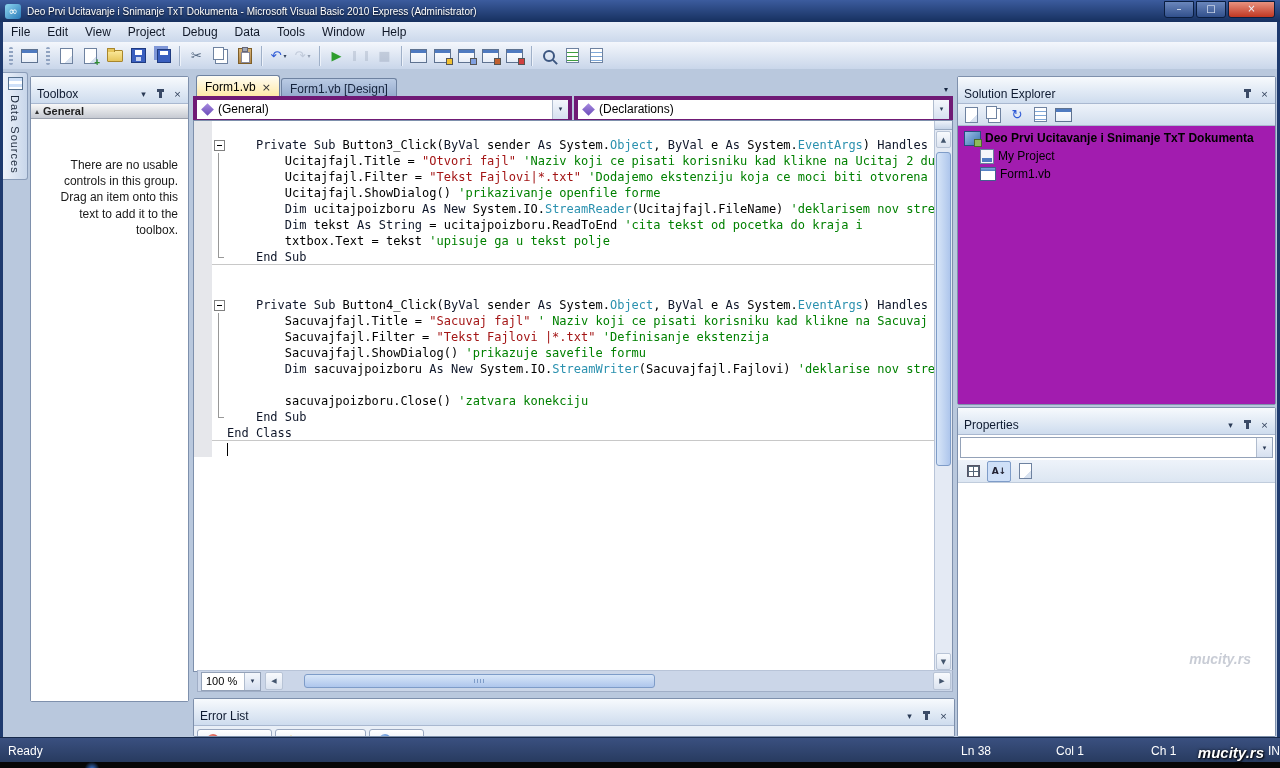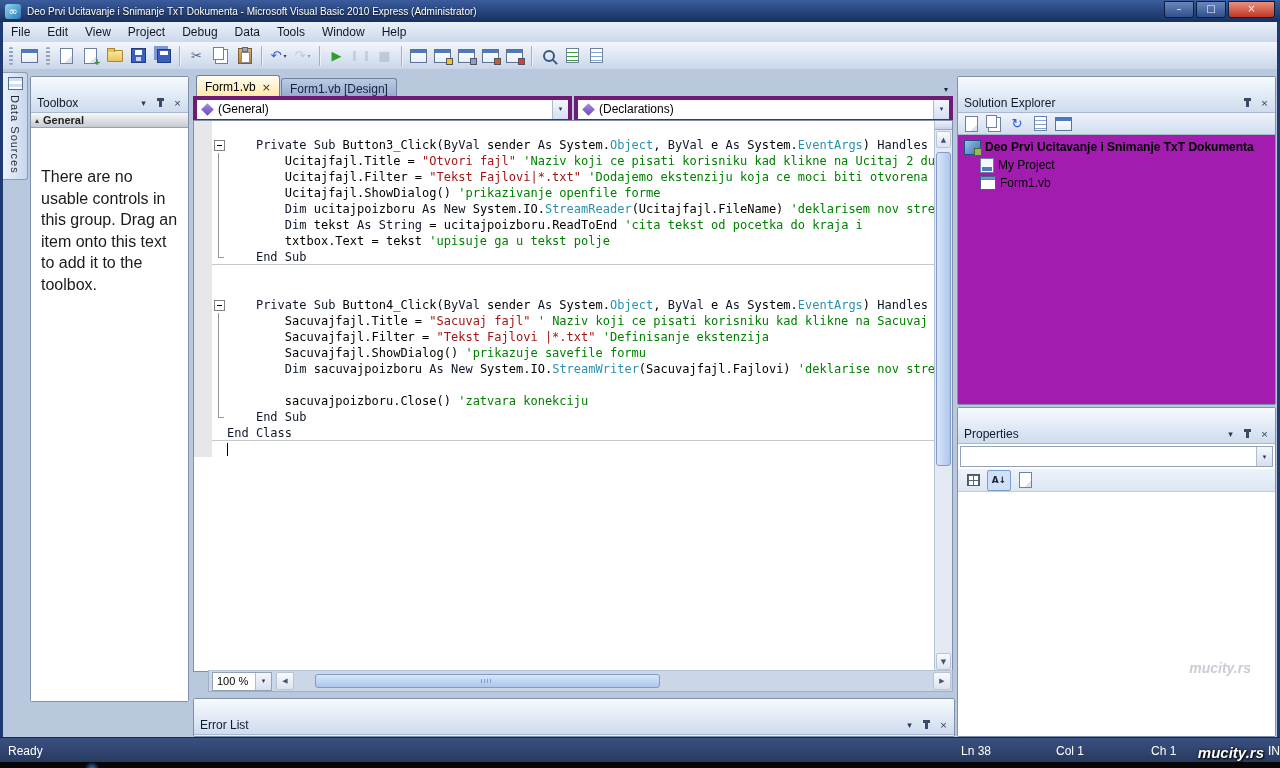--- a/index.html
+++ b/index.html
@@ -67,39 +67,39 @@
       background-image:linear-gradient(#567 1px,rgba(0,0,0,0) 1px),linear-gradient(90deg,#567 1px,rgba(0,0,0,0) 1px);
       background-size:100% 5px,5px 100%}
   .i-datasrc{width:13px;height:11px;border:1px solid #56718F;
       background:repeating-linear-gradient(180deg,#CFE0F8 0 3px,#fff 3px 6px)}
   .i-pin{display:inline-block;position:relative;width:3px;height:8px;background:#3A4A66}
   .i-pin::before{content:"";position:absolute;top:-1px;left:-2px;width:7px;height:3px;background:#3A4A66}
 
   
   .workspace{position:absolute;top:69px;left:3px;right:3px;height:668px;background:#B9C8DD}
   .panel{position:absolute;display:flex;flex-direction:column;background:#fff;border:1px solid #7E90AC;border-radius:2px}
-  .phead{height:19px;flex:none;display:flex;align-items:center;padding:16px 3px 0 6px;
+  .phead{height:19px;flex:none;display:flex;align-items:center;padding:7px 3px 0 6px;
          background:linear-gradient(#F7FAFD,#CEDCEE);border-bottom:1px solid #A9B8D0}
   .ptitle{flex:1;color:#0E1A30;white-space:nowrap;overflow:hidden}
   .hic{width:15px;height:14px;display:flex;align-items:center;justify-content:center;margin-left:2px;
        font-family:"DejaVu Sans",sans-serif;font-size:9px;color:#2A3A55}
 
   
   .dstab{position:absolute;left:0;top:3px;width:24px;height:102px;display:flex;flex-direction:column;align-items:center;
          gap:5px;padding-top:4px;background:linear-gradient(90deg,#EDF2FA,#C8D6EA);
          border:1px solid #8A9CB8;border-left:none;border-radius:0 3px 3px 0}
   .vtext{writing-mode:vertical-rl;font-size:11px;color:#1E2A3C;letter-spacing:1px}
 
   
   .toolboxp{left:27px;top:7px;width:157px;height:624px}
   .tbgroup{height:14px;flex:none;display:flex;align-items:center;gap:4px;padding:0 4px;font-size:11px;font-weight:bold;
            color:#222;background:linear-gradient(#F8F8F8,#C6CAD2);border-bottom:1px solid #9AA0AC}
   .garr{font-family:"DejaVu Sans",sans-serif;font-size:8px;color:#333}
   .tbbody{flex:1;background:#fff}
-  .tbmsg{margin:38px 10px 0;text-align:left;font-size:16px;line-height:1.35;color:#1A1A1A}
+  .tbmsg{margin:38px 10px 0;text-align:right;font-size:12px;line-height:1.35;color:#1A1A1A}
 
   
   .editor{position:absolute;left:190px;top:7px;width:760px;height:616px}
   .tabstrip{position:absolute;top:0;left:0;right:0;height:22px;display:flex;align-items:flex-end;gap:1px;padding-left:3px}
   .tab{height:19px;display:flex;align-items:center;gap:6px;padding:0 8px;border:1px solid #6E82A0;border-bottom:none;
        border-radius:3px 3px 0 0;background:linear-gradient(#BACBE4,#93A9CC);color:#15233C;white-space:nowrap}
   .tab.active{height:22px;background:linear-gradient(#FFFDF4,#FFE8A0);color:#000}
   .tclose{font-family:"DejaVu Sans",sans-serif;font-size:11px;color:#333}
   .tabdd{position:absolute;right:5px;bottom:4px;font-family:"DejaVu Sans",sans-serif;font-size:8px;color:#16253F}
   .navbar{position:absolute;top:22px;left:0;right:0;height:22px;display:flex;gap:2px;align-items:center}
@@ -126,21 +126,21 @@
   .caret{display:inline-block;width:1px;height:13px;background:#000;vertical-align:middle}
 
   .vscroll{width:17px;flex:none;display:flex;flex-direction:column;background:#E4EAF4;border-left:1px solid #B8C4D8}
   .splitgrip{height:8px;flex:none;background:linear-gradient(#EDF2FA,#C6D4E8);border-bottom:1px solid #98A8C0}
   .sbtn{height:15px;flex:none;display:flex;align-items:center;justify-content:center;margin:1px;border-radius:2px;
         background:linear-gradient(#F8FAFD,#DCE4F0);border:1px solid #B8C4D6;
         font-family:"DejaVu Sans",sans-serif;font-size:7px;color:#44566E}
   .vtrack{flex:1;position:relative;margin:0 1px}
   .vthumb{position:absolute;left:0;right:0;top:3px;height:62%;border-radius:3px;
           background:linear-gradient(90deg,#D8E6F8,#AEC6EC);border:1px solid #7E9CC8}
-  .hrow{position:absolute;bottom:0;left:15px;right:0;height:20px;display:flex;align-items:center;
+  .hrow{position:absolute;bottom:0;left:4px;right:0;height:20px;display:flex;align-items:center;
         background:#CBD6E8;border:1px solid #A0AEC6;border-top:1px solid #B8C4D8}
   .zoom{width:58px;height:17px;flex:none;display:flex;align-items:center;background:#fff;border:1px solid #94A2B8;margin:0 3px}
   .zoom .ztext{flex:1;padding-left:4px;font-size:11px}
   .sbtn.h{width:16px;height:16px;margin:0 1px}
   .htrack{flex:1;position:relative;height:16px;margin:0 1px}
   .hthumb{position:absolute;left:3%;width:54%;top:1px;bottom:1px;border-radius:3px;
           background:linear-gradient(#D8E6F8,#AEC6EC);border:1px solid #7E9CC8}
   .hthumb::after{content:"";position:absolute;left:50%;top:4px;bottom:4px;width:12px;margin-left:-6px;
           background:repeating-linear-gradient(90deg,#7E9CC8 0 1px,rgba(0,0,0,0) 1px 3px)}
 

